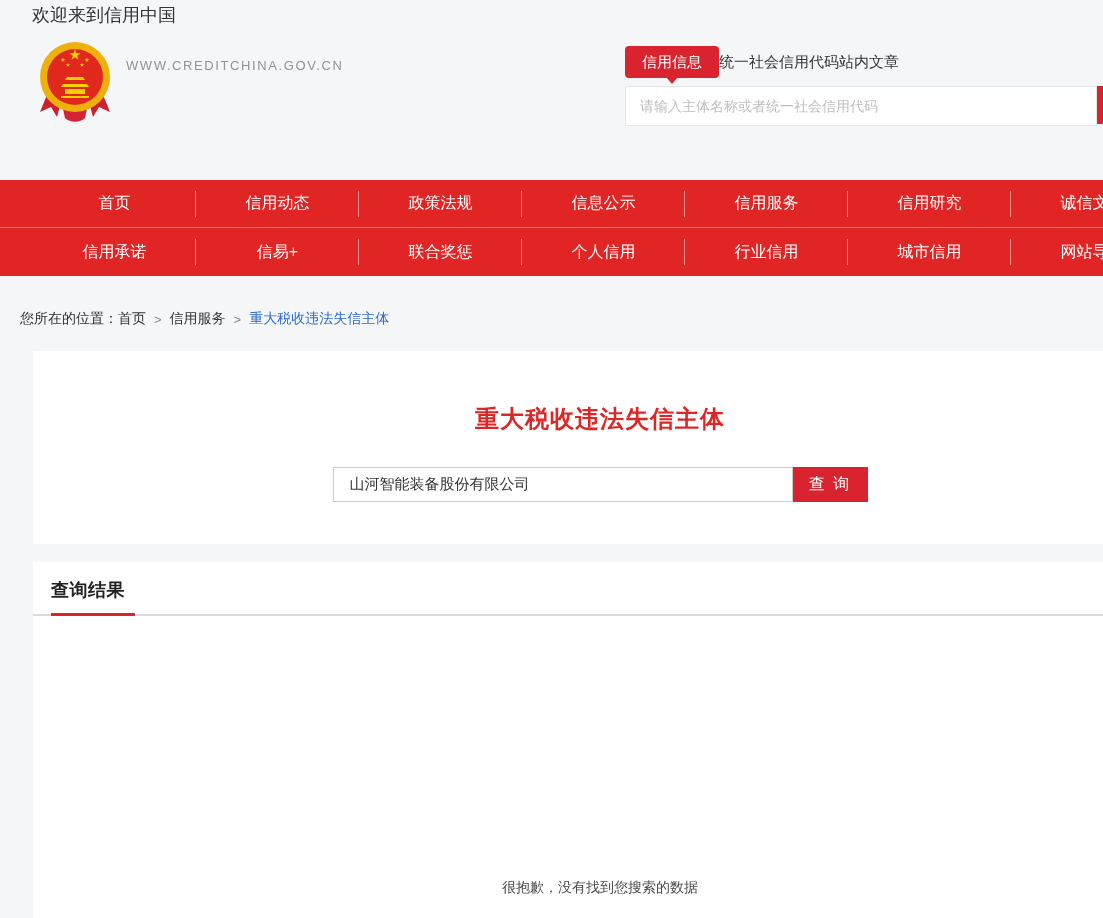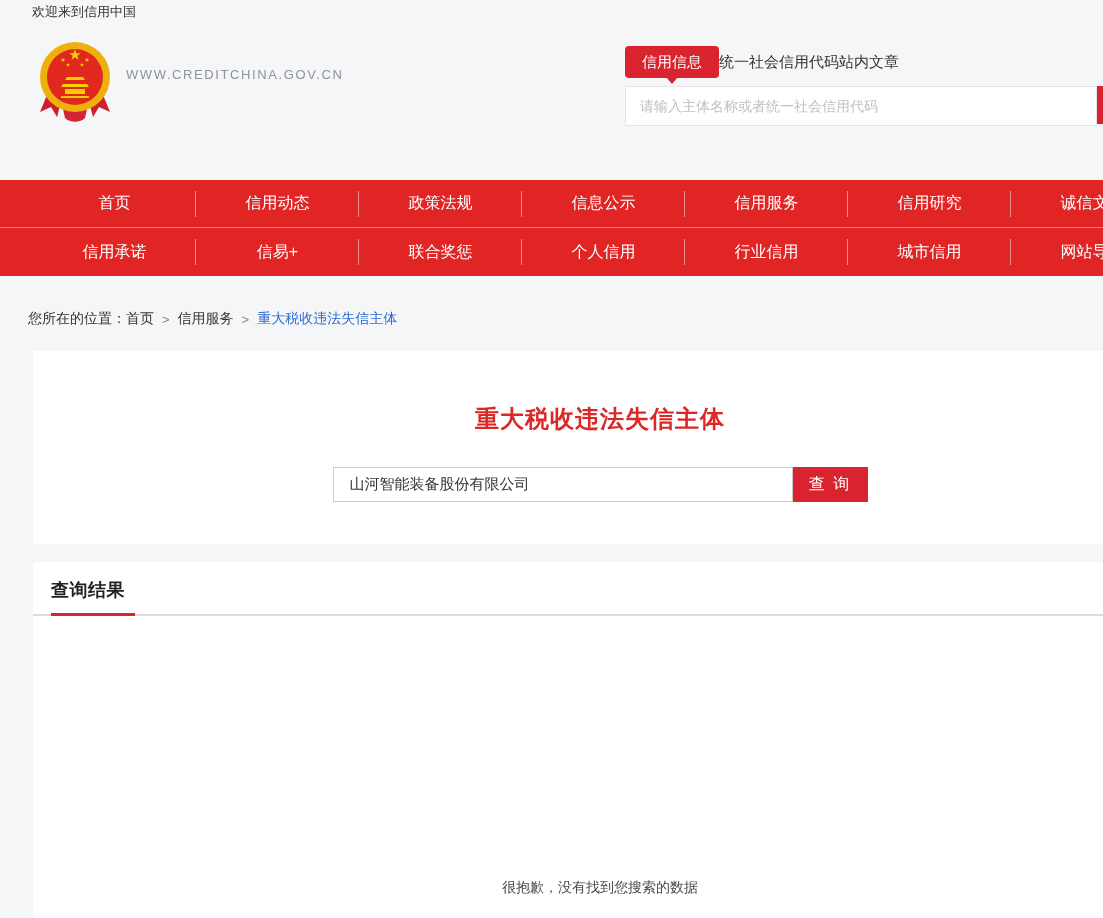--- a/index.html
+++ b/index.html
@@ -7,33 +7,33 @@
   body {
     position:relative;
     background:#f5f6f7;
     font-family:"Liberation Sans", sans-serif;
     color:#333;
   }
 
   
   .welcome {
     position:absolute; left:32px; top:3px;
-    font-size:13px; color:#333;
+    font-size:18px; color:#333;
   }
 
   
   .logo-block { position:absolute; left:36px; top:38px; display:flex; cursor:pointer; }
   .logo-emblem { width:78px; height:86px; }
   .logo-text { margin-left:12px; padding-top:8px; }
   .logo-title {
     font-size:44px; font-weight:bold; color:#e0292d;
     letter-spacing:4px; line-height:1.1; font-family:"Liberation Sans",sans-serif;
   }
   .logo-url {
-    margin-top:21px; font-size:13px; color:#8f9297; letter-spacing:1.6px;
+    margin-top:12px; font-size:13px; color:#8f9297; letter-spacing:1.6px;
   }
 
   
   .header-tabs {
     position:absolute; left:625px; top:46px;
     display:flex; align-items:center; height:32px;
   }
   .htab { font-size:15px; color:#333; cursor:pointer; white-space:nowrap; }
   .htab-active {
     position:relative; background:#d9232e; color:#fff;
@@ -76,21 +76,21 @@
     flex:0 0 163px; text-align:center; font-size:16px; color:#fff;
     position:relative; cursor:pointer;
   }
   .nav-item::after {
     content:""; position:absolute; right:0; top:50%; transform:translateY(-50%);
     width:1px; height:26px; background:rgba(255,255,255,0.48);
   }
 
   
   .breadcrumb {
-    position:absolute; left:28px; top:310px; font-size:14px; color:#333;
+    position:absolute; left:20px; top:310px; font-size:14px; color:#333;
     display:flex; align-items:center;
   }
   .crumb-link { color:#333; cursor:pointer; }
   .crumb-sep { color:#888; font-size:13px; margin:0 8px; }
   .crumb-current { color:#2e6bd3; cursor:pointer; }
 
   
   .panel-query {
     position:absolute; left:33px; top:351px; width:1134px; height:193px;
     background:#fff; text-align:center;

